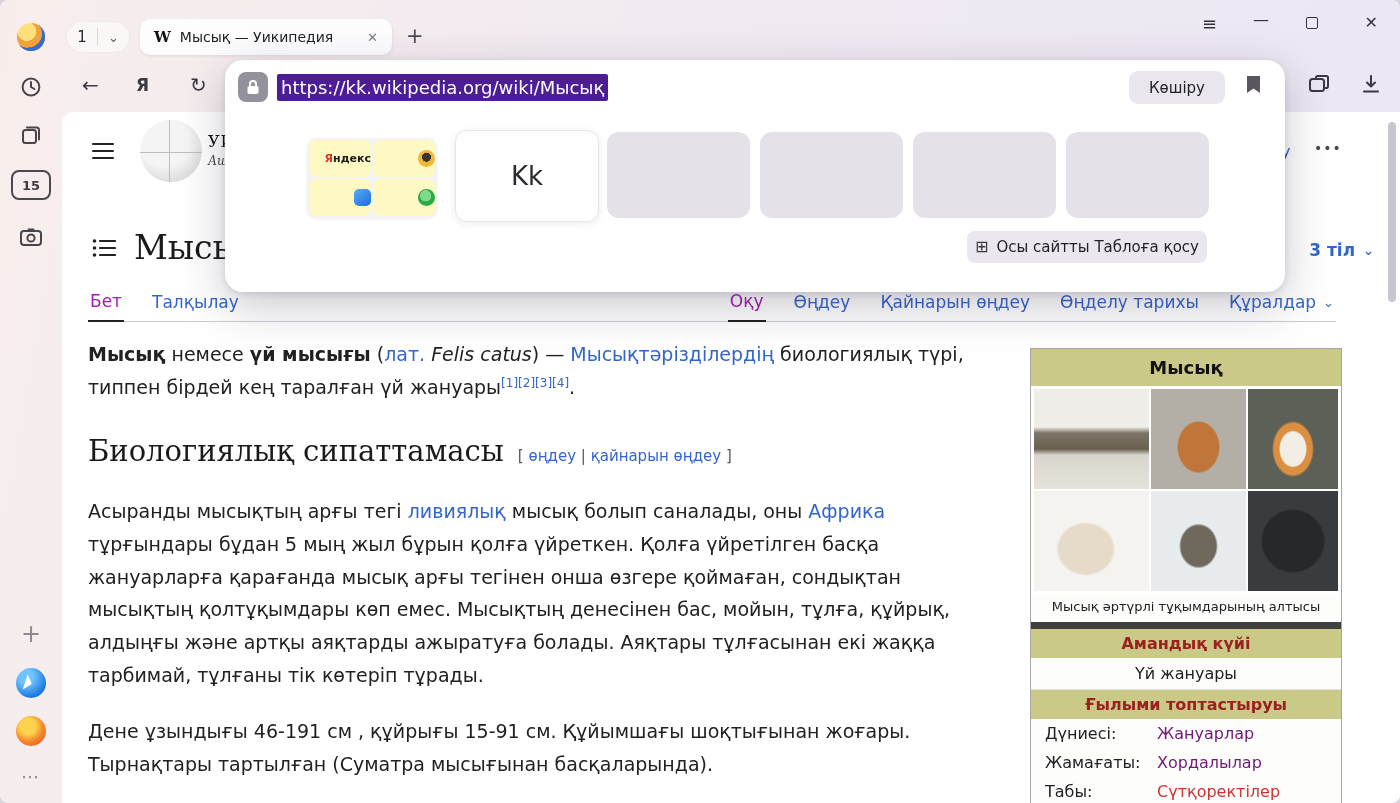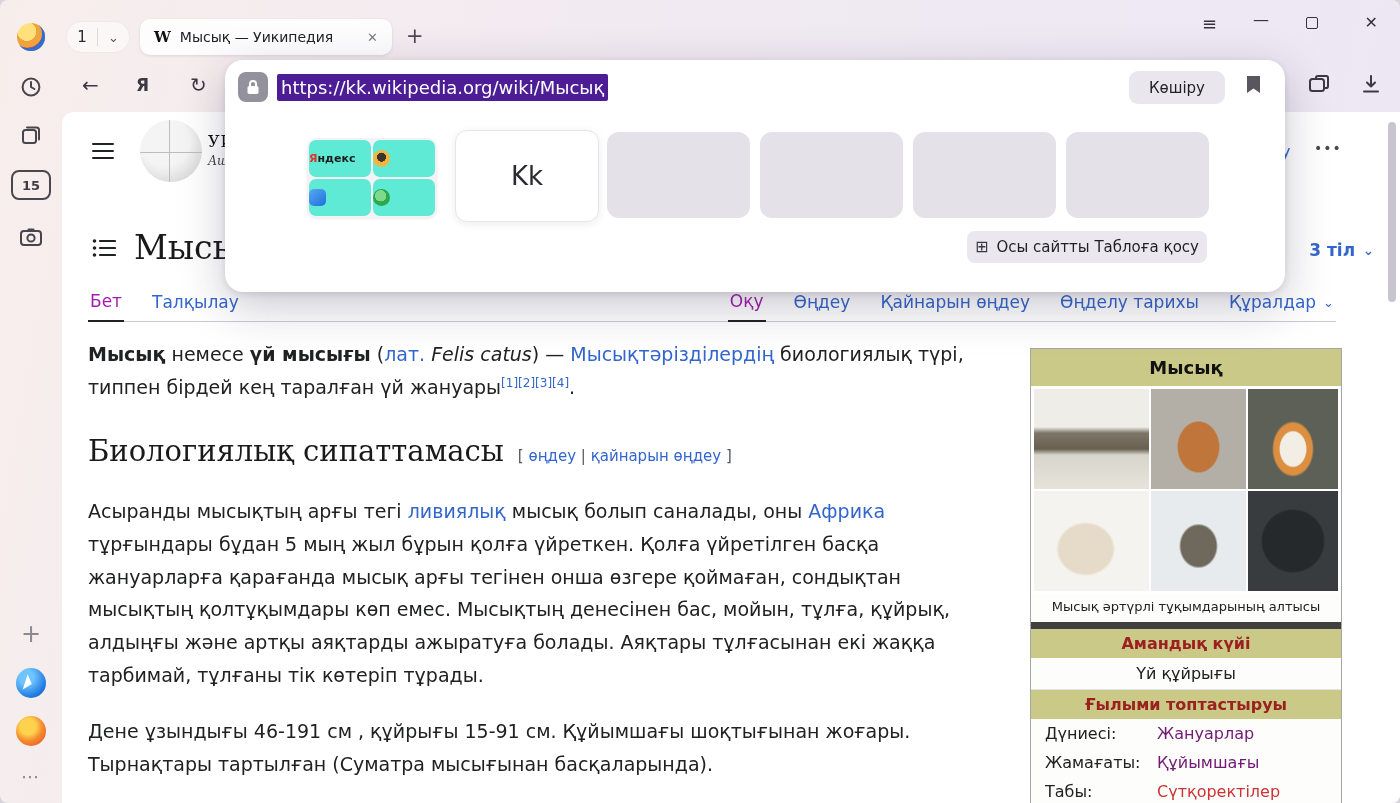--- a/index.html
+++ b/index.html
@@ -123,21 +123,21 @@
                background:#93919b; display:flex; align-items:center; justify-content:center; cursor:pointer; }
   .url-sel { position:absolute; left:52px; top:14px; font-size:18px; color:#fff; background:#4c1d95;
              padding:3px 4px; border-radius:2px; white-space:nowrap; cursor:text; }
   .copy-btn { position:absolute; right:60px; top:11px; height:33px; padding:0 20px; background:#e9e6ee;
               border:none; border-radius:9px; font-size:15px; color:#211f26; cursor:pointer; font-family:inherit; }
   .bm { position:absolute; right:24px; top:15px; cursor:pointer; }
 
   .favcard { position:absolute; left:82px; top:78px; width:130px; height:80px; border-radius:10px;
              background:#f3f2f5; display:grid; grid-template-columns:1fr 1fr; grid-template-rows:1fr 1fr; gap:2px;
              padding:2px; cursor:pointer; box-shadow:0 1px 3px rgba(0,0,0,.08); }
-  .favcell { background:#5eead4; border-radius:7px; display:flex; align-items:center; justify-content:flex-start; }
+  .favcell { background:#fef9c3; border-radius:7px; display:flex; align-items:center; justify-content:flex-end; }
   .ya-word { font-size:11px; font-weight:bold; color:#1c1c1c; white-space:nowrap; }
   .ya-word .red { color:#e03226; }
   .dot-ic { width:17px; height:17px; border-radius:50%; }
   .smiley { background:radial-gradient(circle at 50% 42%,#3b3530 0 34%,#f2b63c 36%); }
   .blue-sq { border-radius:5px; background:linear-gradient(140deg,#57a9f5,#1f6fd8); }
   .green-c { background:radial-gradient(circle at 45% 40%,#7fd98a 0 40%,#2ca84a 42%); }
 
   .kk-tile { position:absolute; left:230px; top:70px; width:144px; height:92px; background:#fff;
              border:1px solid #e7e5eb; border-radius:12px; box-shadow:0 2px 8px rgba(30,20,50,.08);
              display:flex; align-items:center; justify-content:center; font-size:26px; color:#2b2a30; cursor:pointer; }
@@ -280,29 +280,29 @@
       <div class="cat-grid">
         <div class="cat cat1"></div>
         <div class="cat cat2"></div>
         <div class="cat cat3"></div>
         <div class="cat cat4"></div>
         <div class="cat cat5"></div>
         <div class="cat cat6"></div>
       </div>
       <div class="ib-caption">Мысық әртүрлі тұқымдарының алтысы</div>
       <div class="ib-sechead">Амандық күйі</div>
-      <div class="ib-center">Үй құйрығы</div>
+      <div class="ib-center">Үй жануары</div>
       <div class="ib-sechead">Ғылыми топтастыруы</div>
       <div class="ib-row">
         <span class="lbl">Дүниесі:</span>
         <span class="val">Жануарлар</span>
       </div>
       <div class="ib-row">
         <span class="lbl">Жамағаты:</span>
-        <span class="val">Құйымшағы</span>
+        <span class="val">Хордалылар</span>
       </div>
       <div class="ib-row">
         <span class="lbl">Табы:</span>
         <span class="val red">Сүтқоректілер</span>
       </div>
     </div>
 
     <div class="scroll-thumb"></div>
   </div>
 

